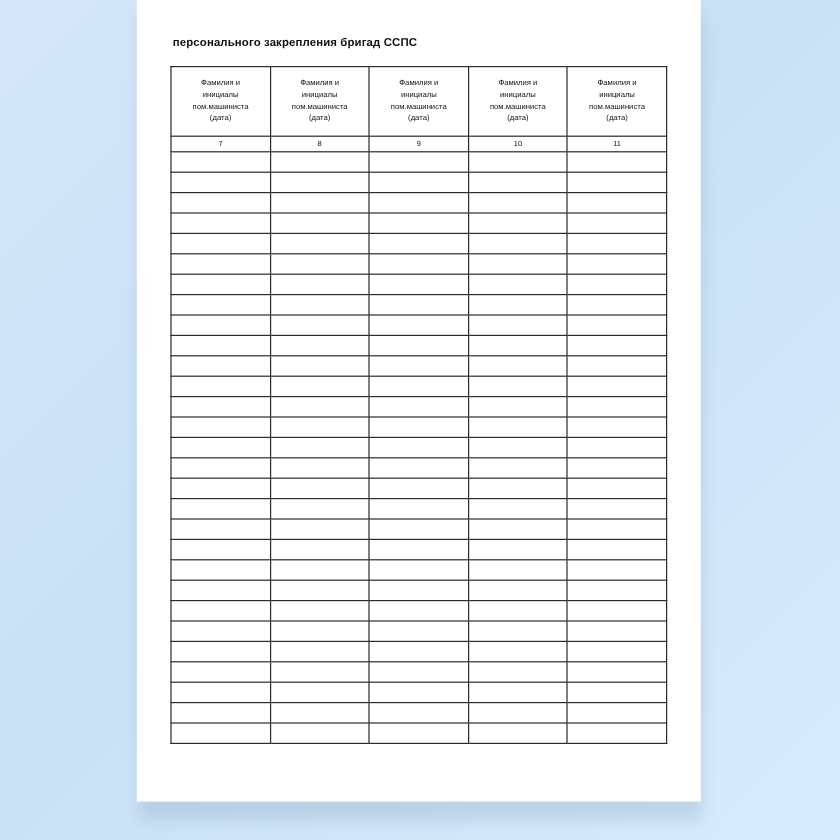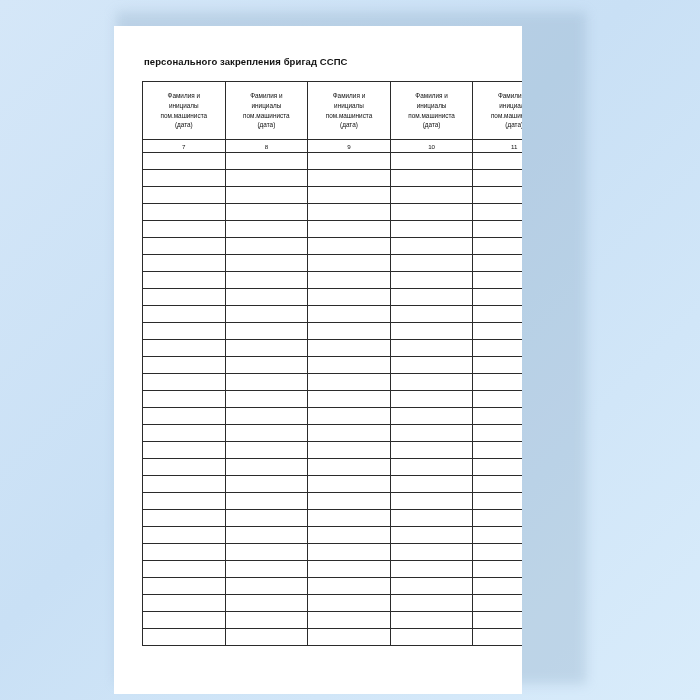--- a/index.html
+++ b/index.html
@@ -24,22 +24,22 @@
     top: 12px;
     width: 470px;
     height: 672px;
     background: rgba(120, 150, 180, 0.25);
     filter: blur(6px);
     border-radius: 2px;
   }
   .page {
     position: absolute;
     left: 114px;
-    top: 26px;
-    width: 408px;
+    top: 0;
+    width: 470px;
     height: 668px;
     background: #ffffff;
     box-sizing: border-box;
     padding: 30px 28px 0 28px;
     overflow: hidden;
   }
   .doc-title {
     font-size: 9.5px;
     font-weight: bold;
     color: #111;

